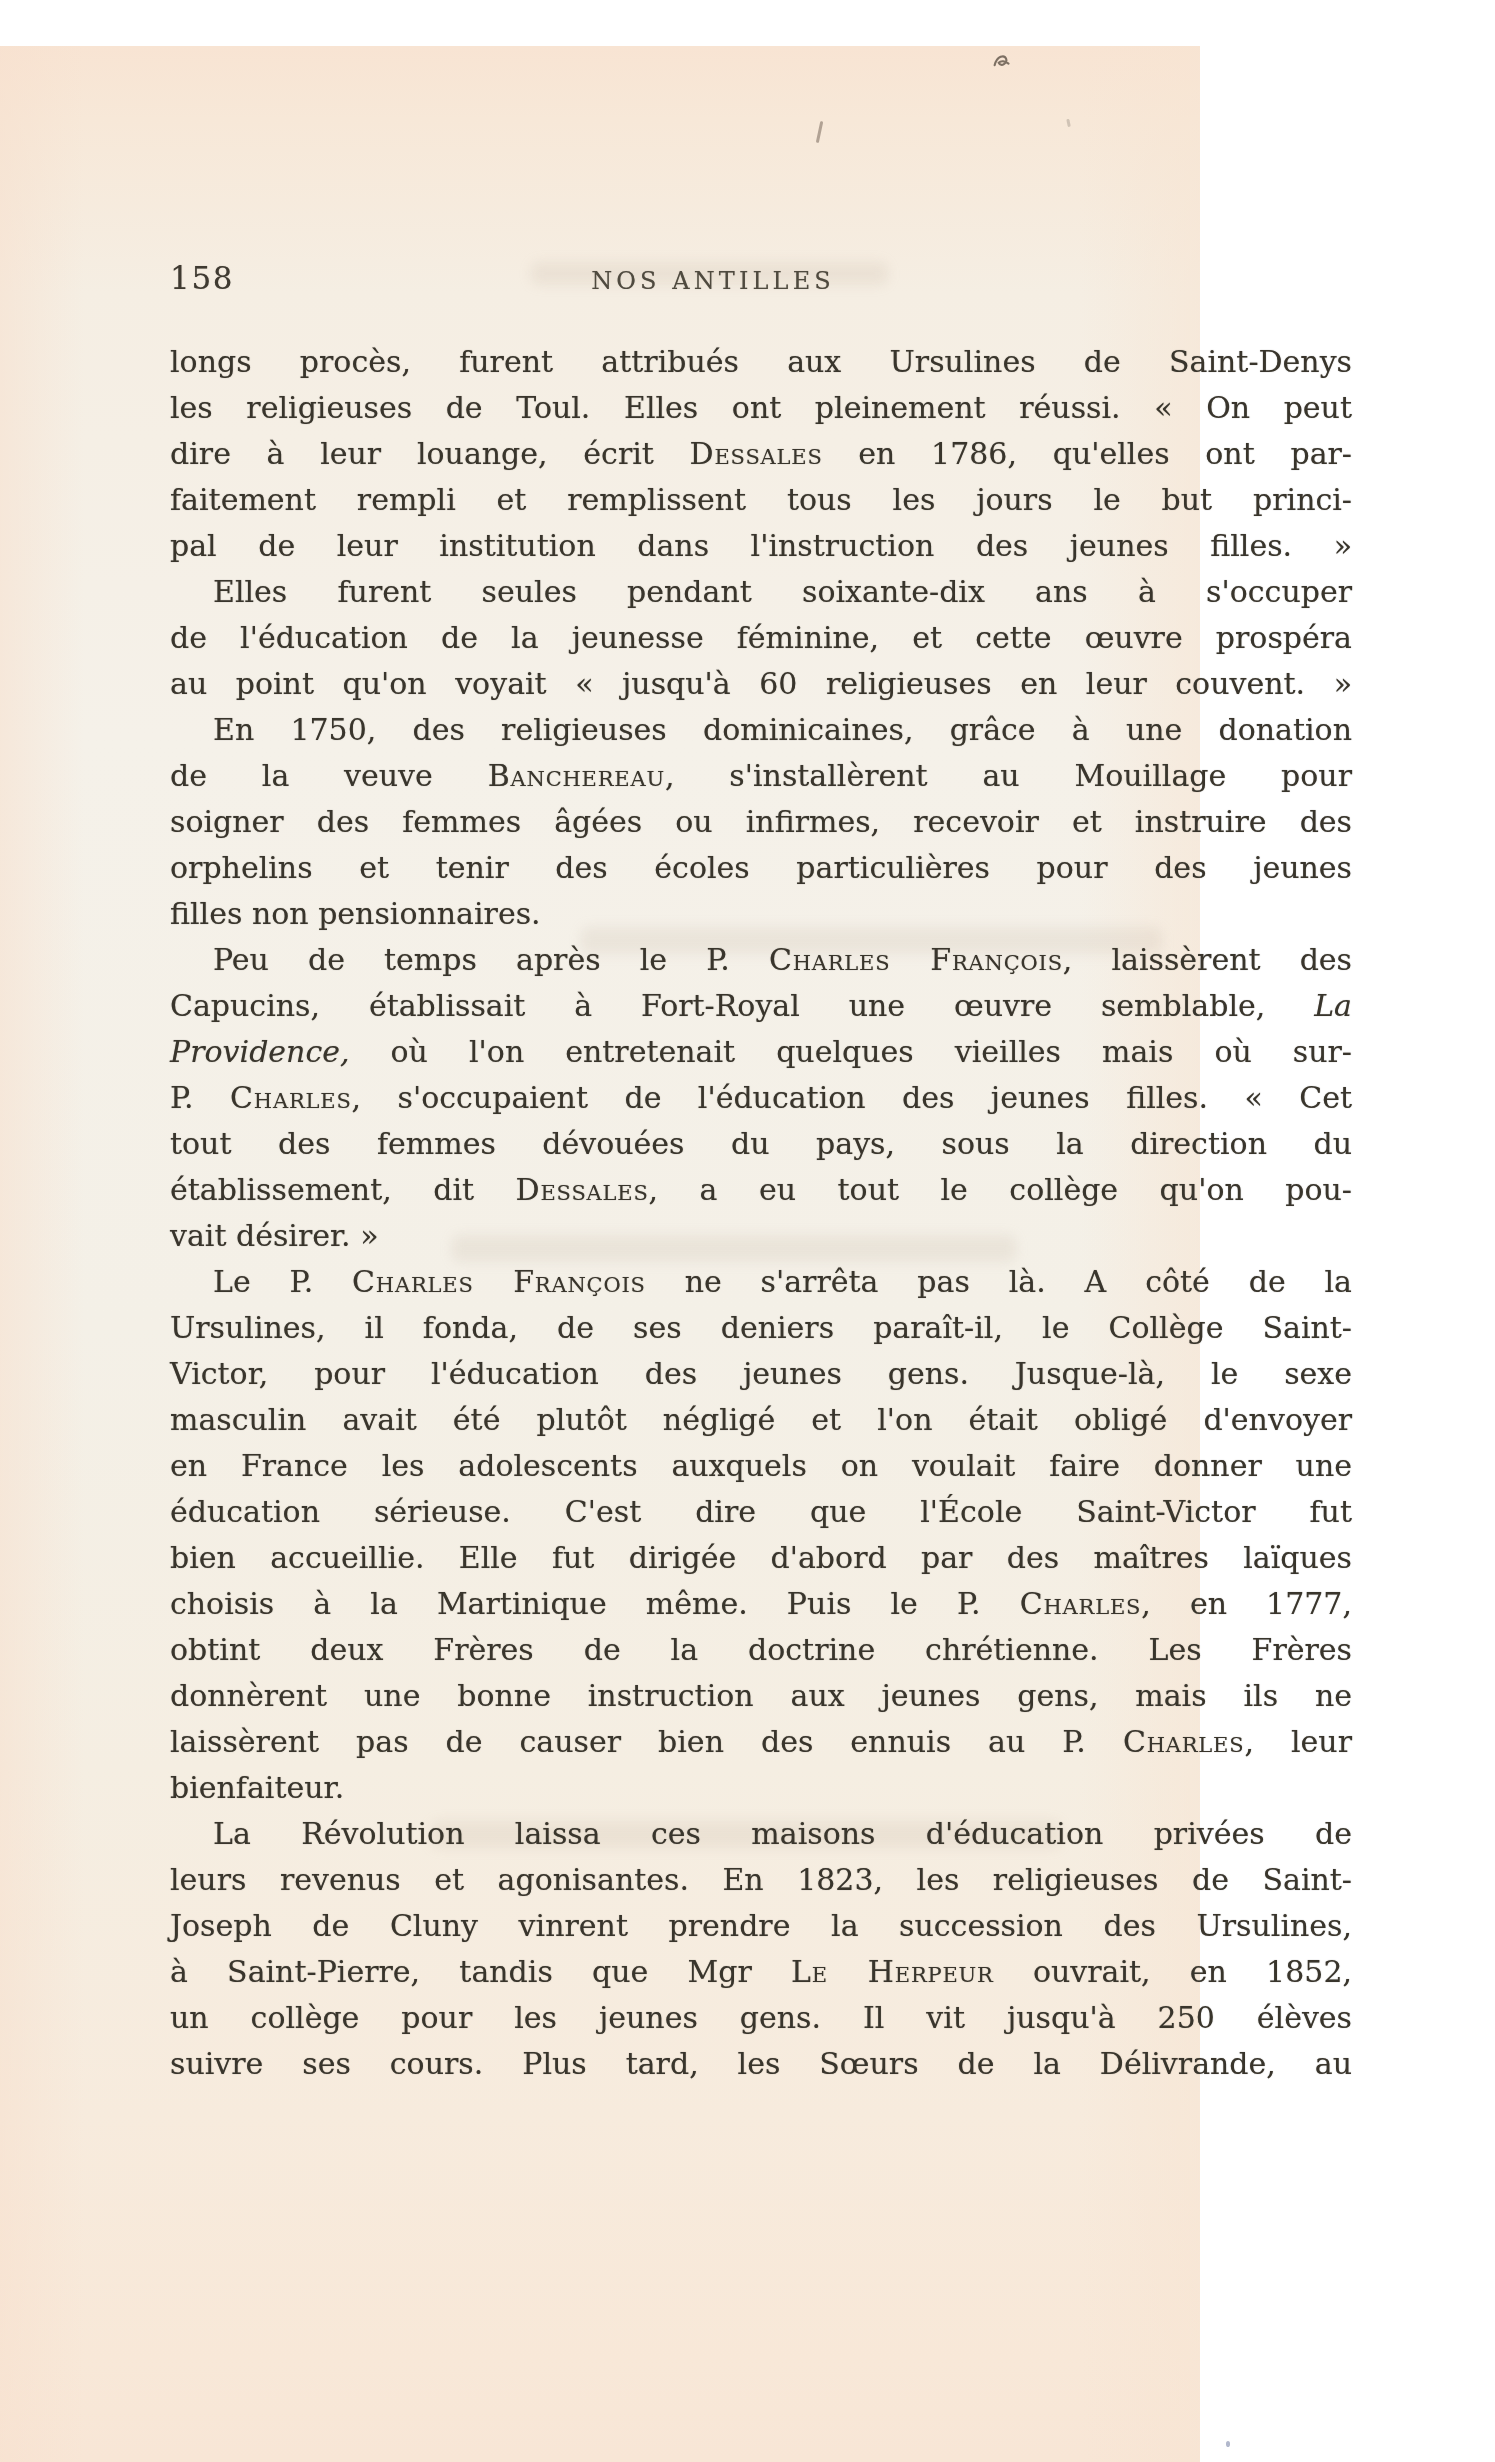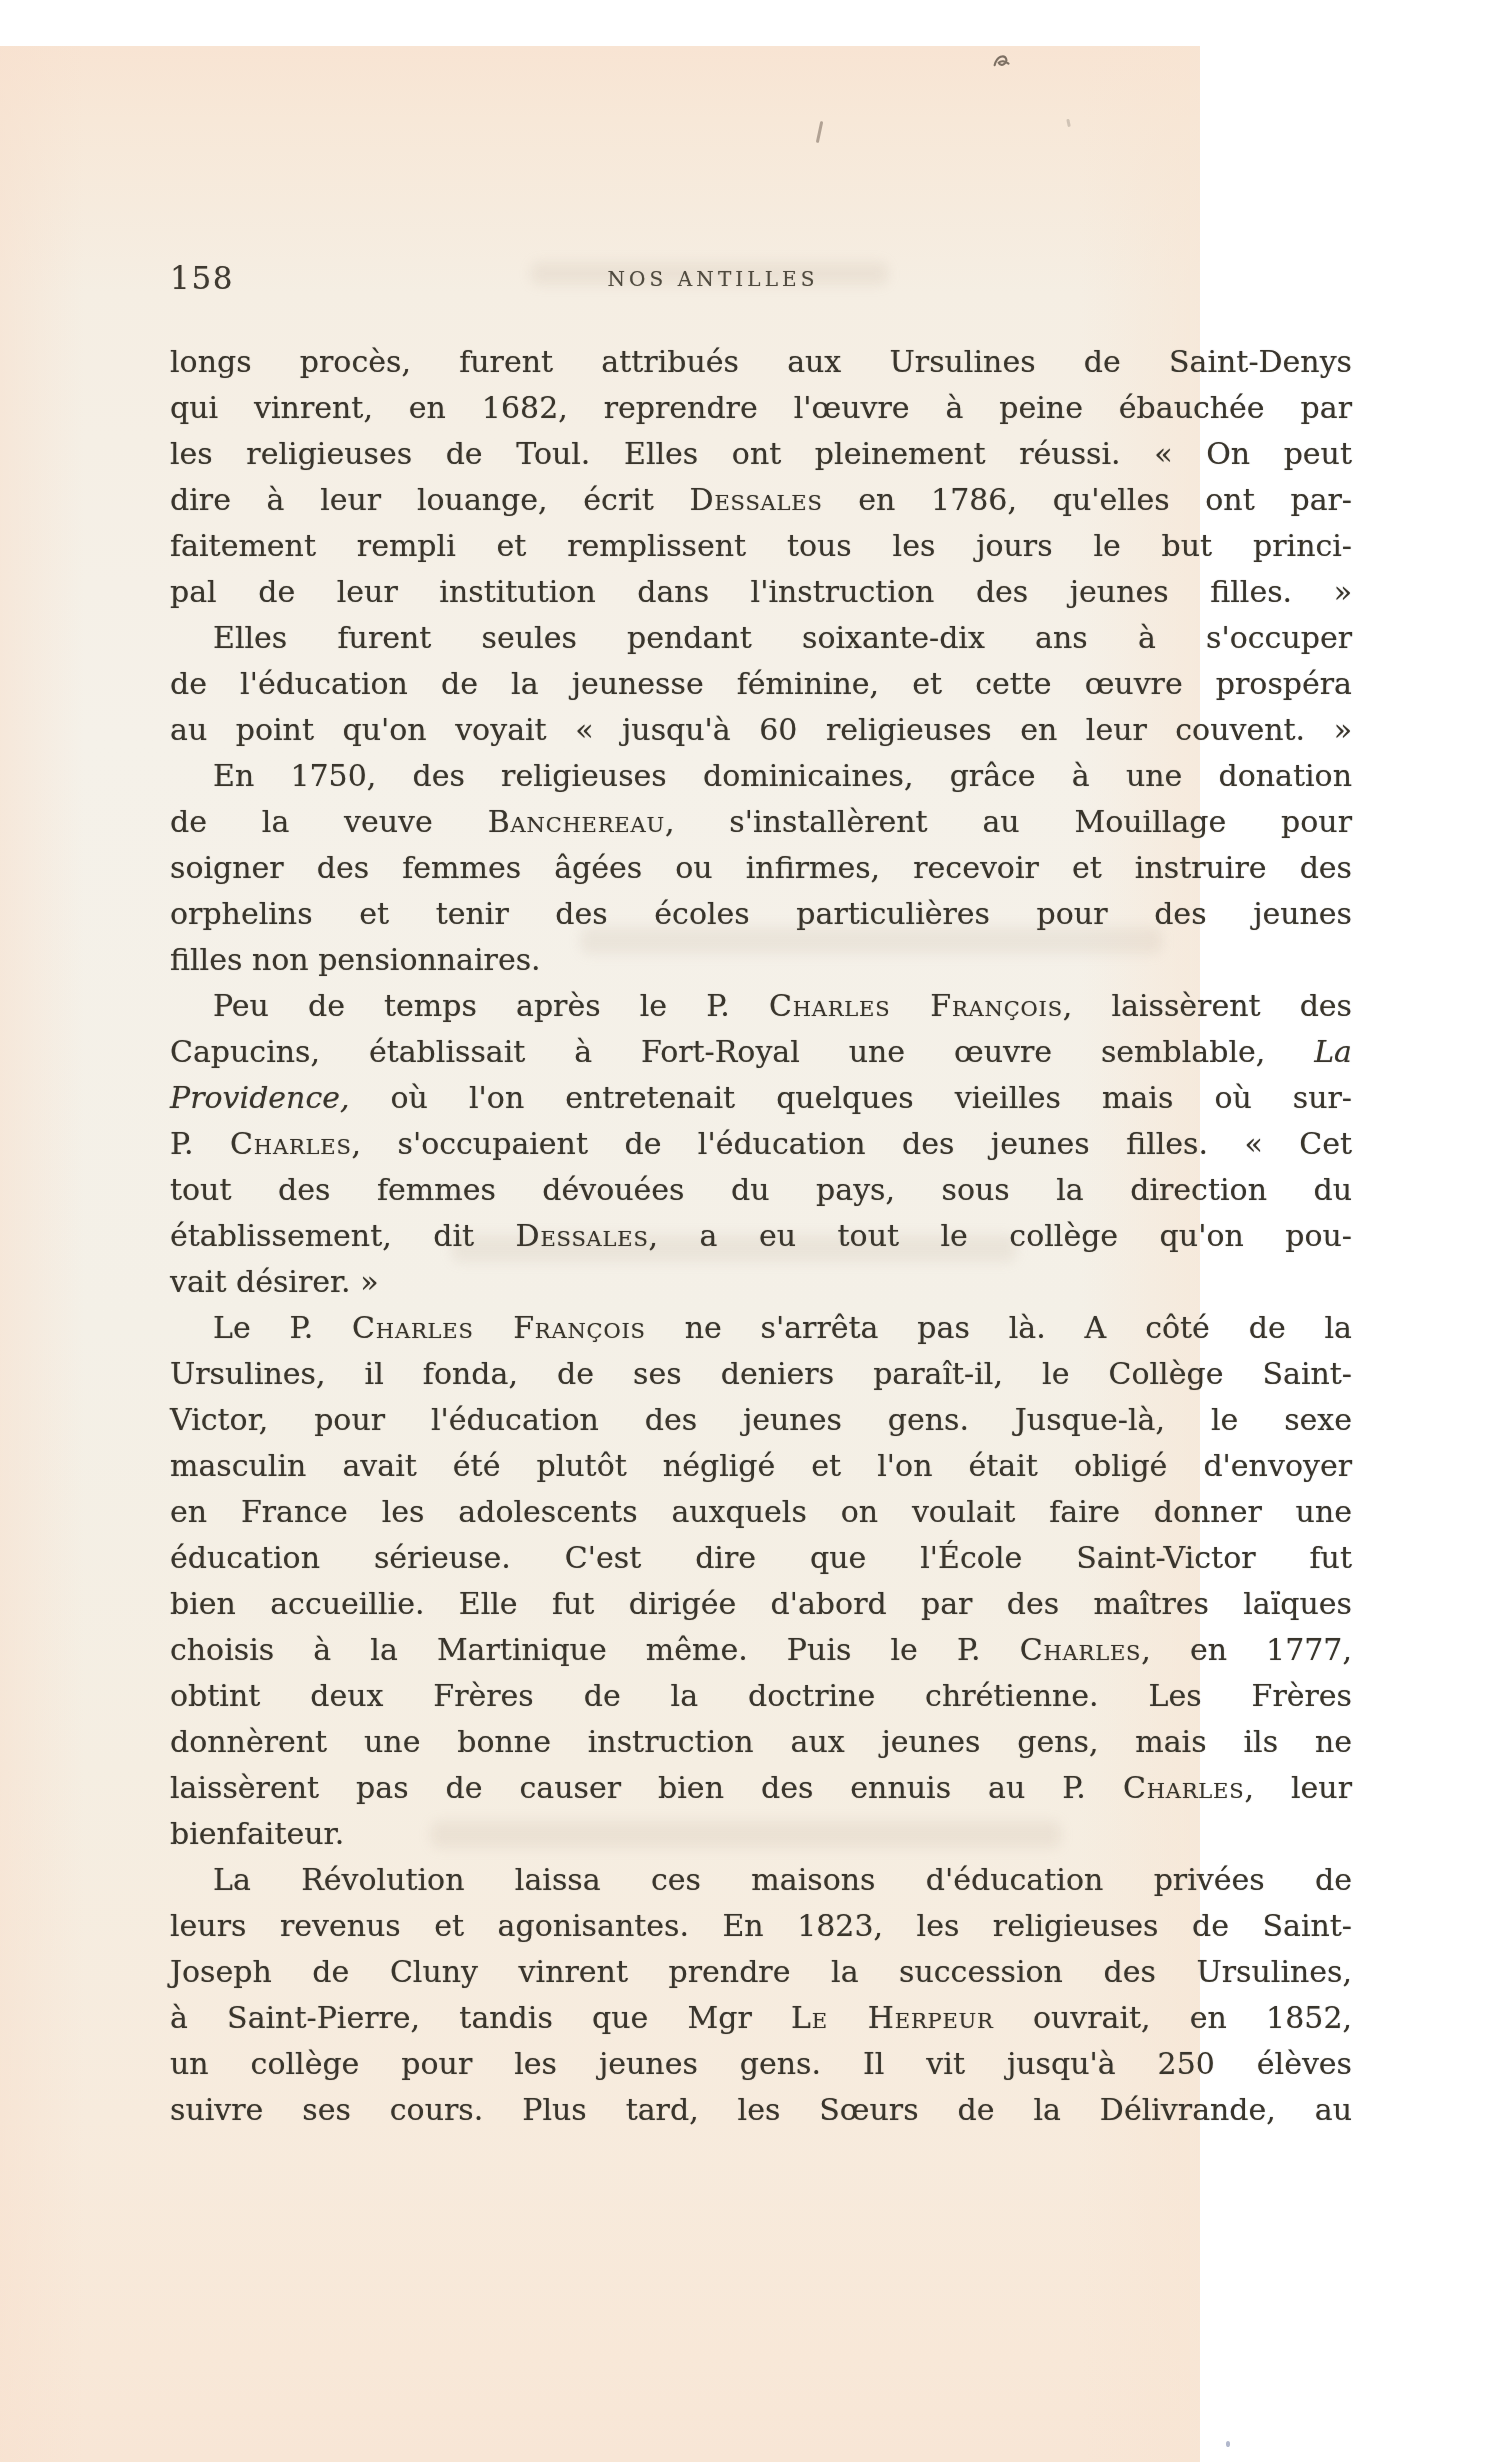--- a/index.html
+++ b/index.html
@@ -20,21 +20,21 @@
     background:linear-gradient(90deg, rgba(247,224,206,0.55) 0%, rgba(247,224,206,0) 7%,
       rgba(247,224,206,0) 90%, rgba(247,228,210,0.55) 100%);
   }
   .pageno{
     position:absolute;left:170px;top:214px;
     font-size:31px;color:#3f3a31;letter-spacing:1.7px;
     text-shadow:0 0 0.8px rgba(63,58,49,0.5);
   }
   .running-title{
     position:absolute;left:522px;top:221px;width:382px;
-    text-align:center;font-size:20px;letter-spacing:4.1px;
+    text-align:center;font-size:24px;letter-spacing:4.1px;
     color:#4f4a3f;text-shadow:0 0 0.8px rgba(79,74,63,0.45);
   }
   .body-text{
     position:absolute;left:170px;top:293px;width:1182px;
     font-size:30px;line-height:46px;color:#39352c;
     text-shadow:0 0 1px rgba(58,54,46,0.5);
   }
   .line{
     text-align:justify;text-align-last:justify;
     height:46px;white-space:nowrap;
@@ -76,21 +76,20 @@
   <div class="smudge" style="left:531px;top:216px;width:357px;height:23px;"></div>
   <div class="smudge" style="left:581px;top:881px;width:581px;height:26.5px;"></div>
   <div class="smudge" style="left:452px;top:1189px;width:564px;height:26.5px;"></div>
   <div class="smudge" style="left:431px;top:1775px;width:630px;height:26.5px;"></div>
 
   <div class="pageno">158</div>
   <div class="running-title">NOS ANTILLES</div>
 
   <div class="body-text" id="body-text">
       <div class="line"><span>longs procès, furent attribués aux Ursulines de Saint-Denys</span></div>
-      <div class="line"><span>qui vinrent, en 1682, reprendre l'œuvre à peine ébauchée par</span></div>
       <div class="line"><span>les religieuses de Toul. Elles ont pleinement réussi. « On peut</span></div>
       <div class="line"><span>dire à leur louange, écrit </span><span class="sc">Dessales</span><span> en 1786, qu'elles ont par-</span></div>
       <div class="line"><span>faitement rempli et remplissent tous les jours le but princi-</span></div>
       <div class="line"><span>pal de leur institution dans l'instruction des jeunes filles. »</span></div>
       <div class="line indent"><span>Elles furent seules pendant soixante-dix ans à s'occuper</span></div>
       <div class="line"><span>de l'éducation de la jeunesse féminine, et cette œuvre prospéra</span></div>
       <div class="line"><span>au point qu'on voyait « jusqu'à 60 religieuses en leur couvent. »</span></div>
       <div class="line indent"><span>En 1750, des religieuses dominicaines, grâce à une donation</span></div>
       <div class="line"><span>de la veuve </span><span class="sc">Banchereau</span><span>, s'installèrent au Mouillage pour</span></div>
       <div class="line"><span>soigner des femmes âgées ou infirmes, recevoir et instruire des</span></div>

